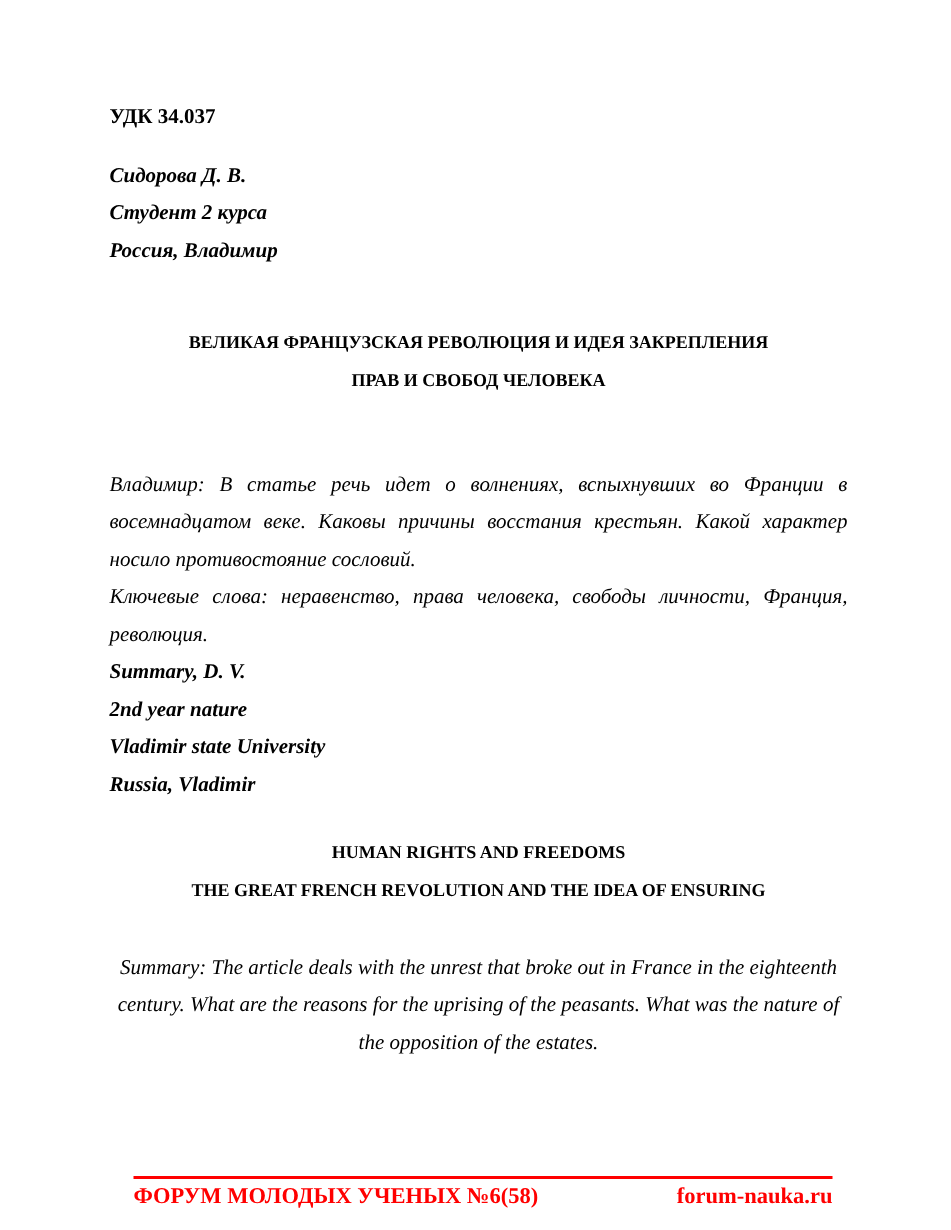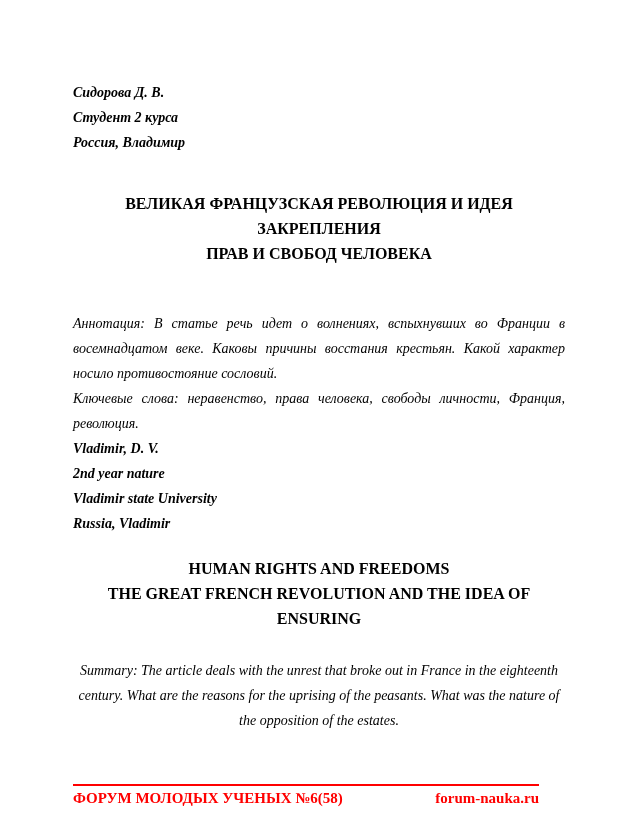--- a/index.html
+++ b/index.html
@@ -19,38 +19,38 @@
   }
   .udc { font-weight: bold; }
   .author-block {
     margin-top: 14px;
     font-weight: bold;
     font-style: italic;
   }
   .article-title {
     text-align: center;
     font-weight: bold;
-    font-size: 16px;
+    font-size: 12px;
   }
   .title-ru { margin-top: 36px; }
   .title-en { margin-top: 20px; }
   .abstract {
     font-style: italic;
     text-align: justify;
   }
   .abstract-ru { margin-top: 45px; }
   .author-block-en { margin-top: 0; }
   .summary-en {
     margin-top: 27px;
     font-style: italic;
     text-align: center;
   }
   .footer {
     position: absolute;
-    left: 73px;
+    left: 89px;
     top: 784px;
     width: 466px;
     border-top: 2px solid var(--accent);
     padding-top: 2px;
   }
   .footer-row {
     display: flex;
     justify-content: space-between;
     align-items: baseline;
     color: var(--accent);
@@ -58,38 +58,39 @@
     font-size: 15px;
     line-height: 20px;
   }
   .footer-site { color: var(--accent); text-decoration: none; }
 </style>
 </head>
 <body>
 
 <div class="page">
 
+  <div class="udc">УДК 34.037</div>
 
   <div class="author-block author-block-ru">
     <div>Сидорова Д. В.</div>
     <div>Студент 2 курса</div>
     <div>Россия, Владимир</div>
   </div>
 
   <div class="article-title title-ru">
     <div>ВЕЛИКАЯ ФРАНЦУЗСКАЯ РЕВОЛЮЦИЯ И ИДЕЯ ЗАКРЕПЛЕНИЯ</div>
     <div>ПРАВ И СВОБОД ЧЕЛОВЕКА</div>
   </div>
 
-  <p class="abstract abstract-ru">Аннотация: В статье речь идет о волнениях, вспыхнувших во Франции в восемнадцатом веке. Каковы причины восстания крестьян. Какой характер носило противостояние сословий.</p>
+  <p class="abstract abstract-ru">Владимир: В статье речь идет о волнениях, вспыхнувших во Франции в восемнадцатом веке. Каковы причины восстания крестьян. Какой характер носило противостояние сословий.</p>
 
   <p class="abstract keywords-ru">Ключевые слова: неравенство, права человека, свободы личности, Франция, революция.</p>
 
   <div class="author-block author-block-en">
-    <div>Vladimir, D. V.</div>
+    <div>Summary, D. V.</div>
     <div>2nd year nature</div>
     <div>Vladimir state University</div>
     <div>Russia, Vladimir</div>
   </div>
 
   <div class="article-title title-en">
     <div>HUMAN RIGHTS AND FREEDOMS</div>
     <div>THE GREAT FRENCH REVOLUTION AND THE IDEA OF ENSURING</div>
   </div>
 

